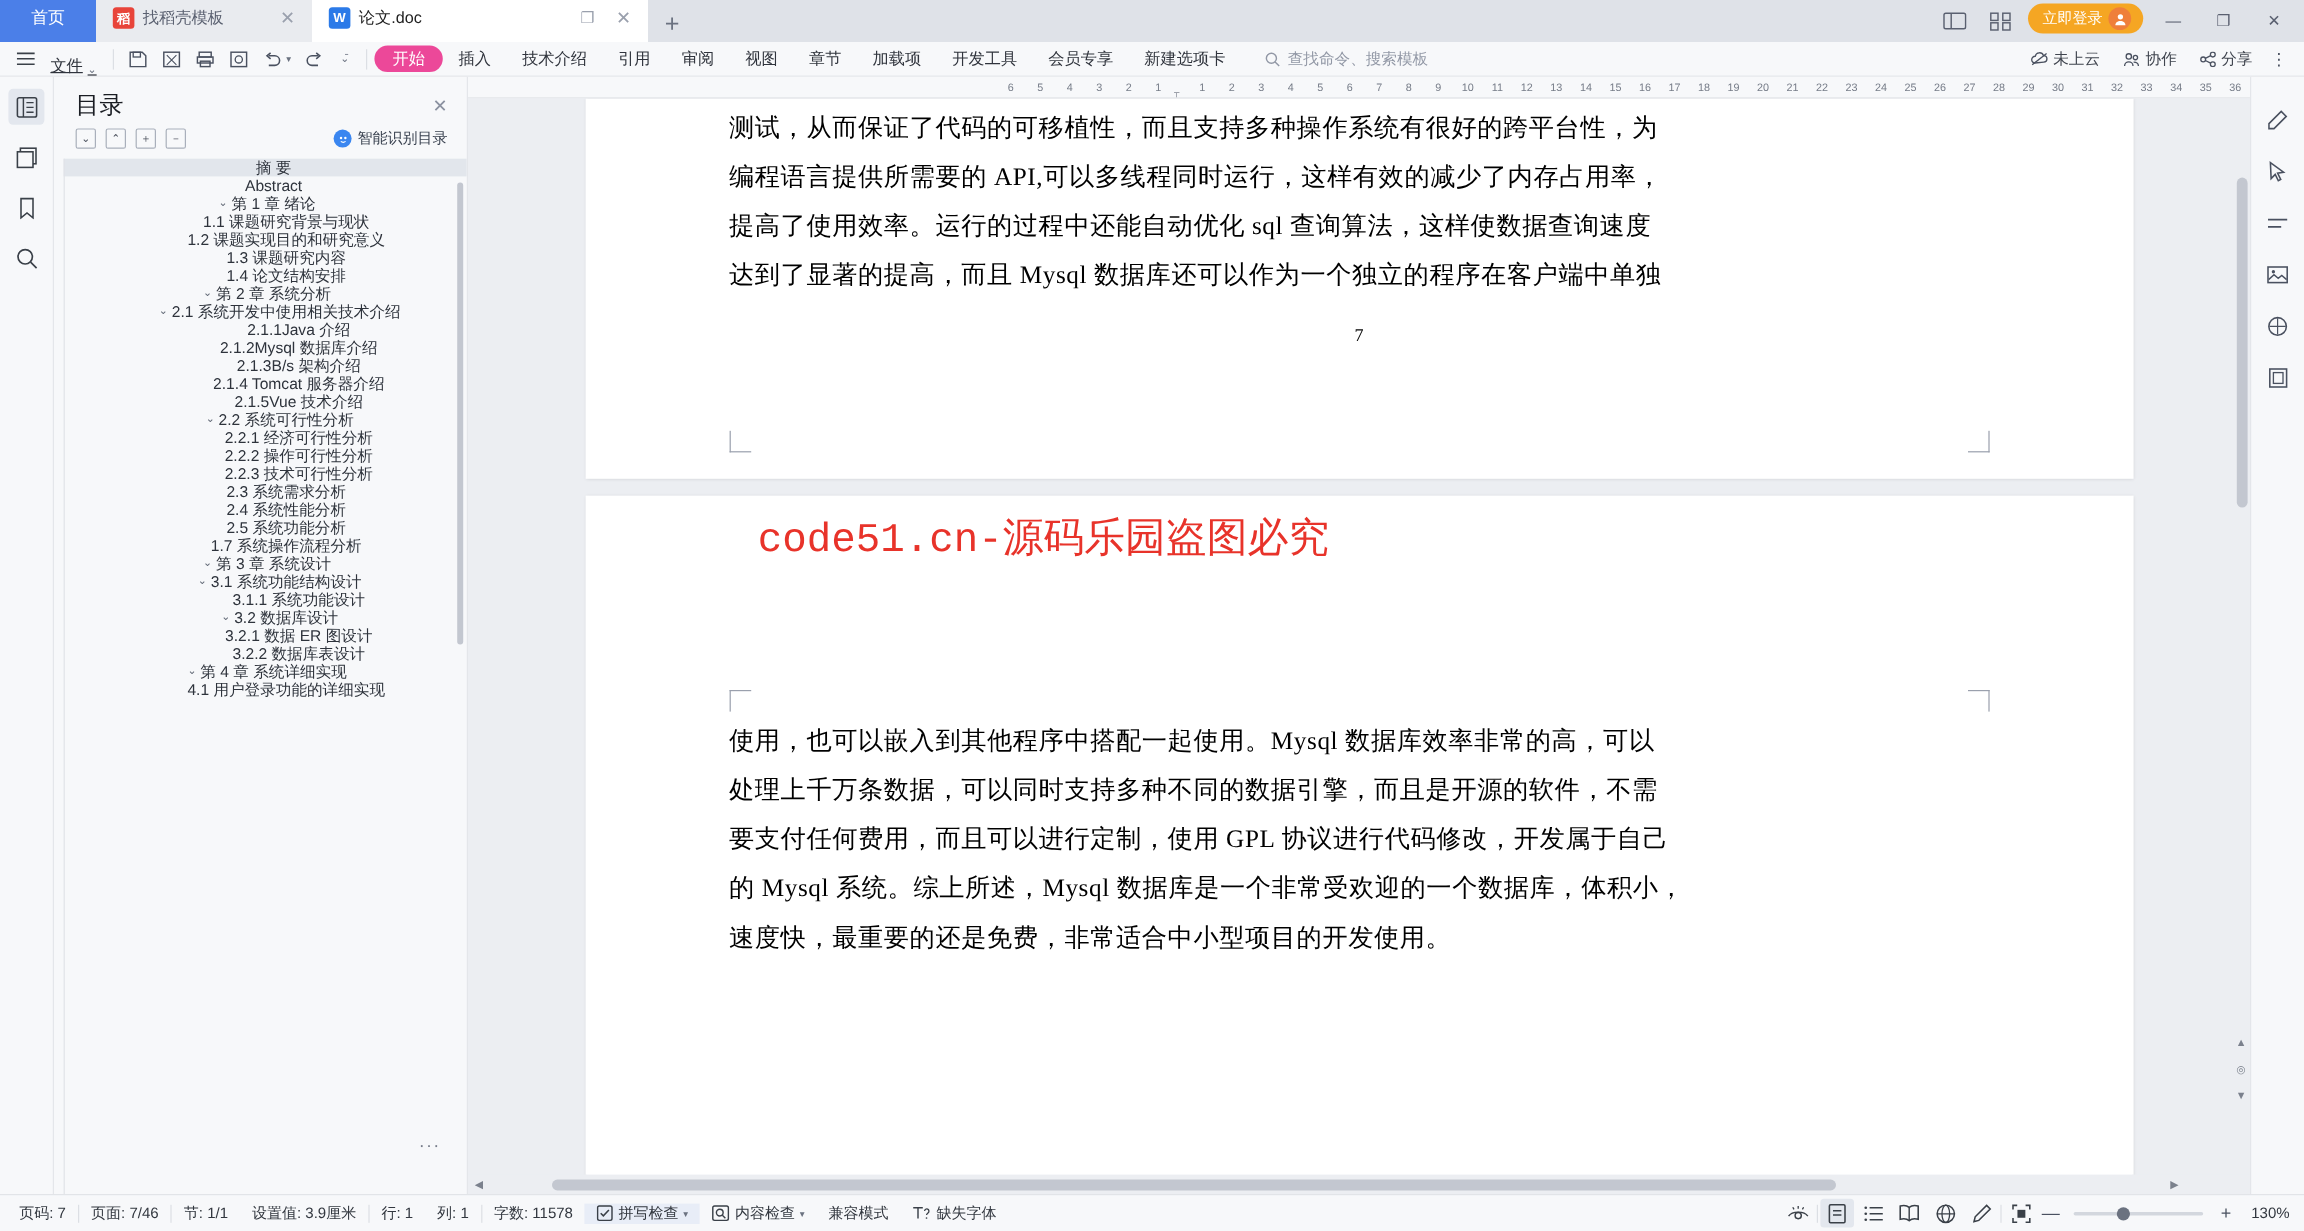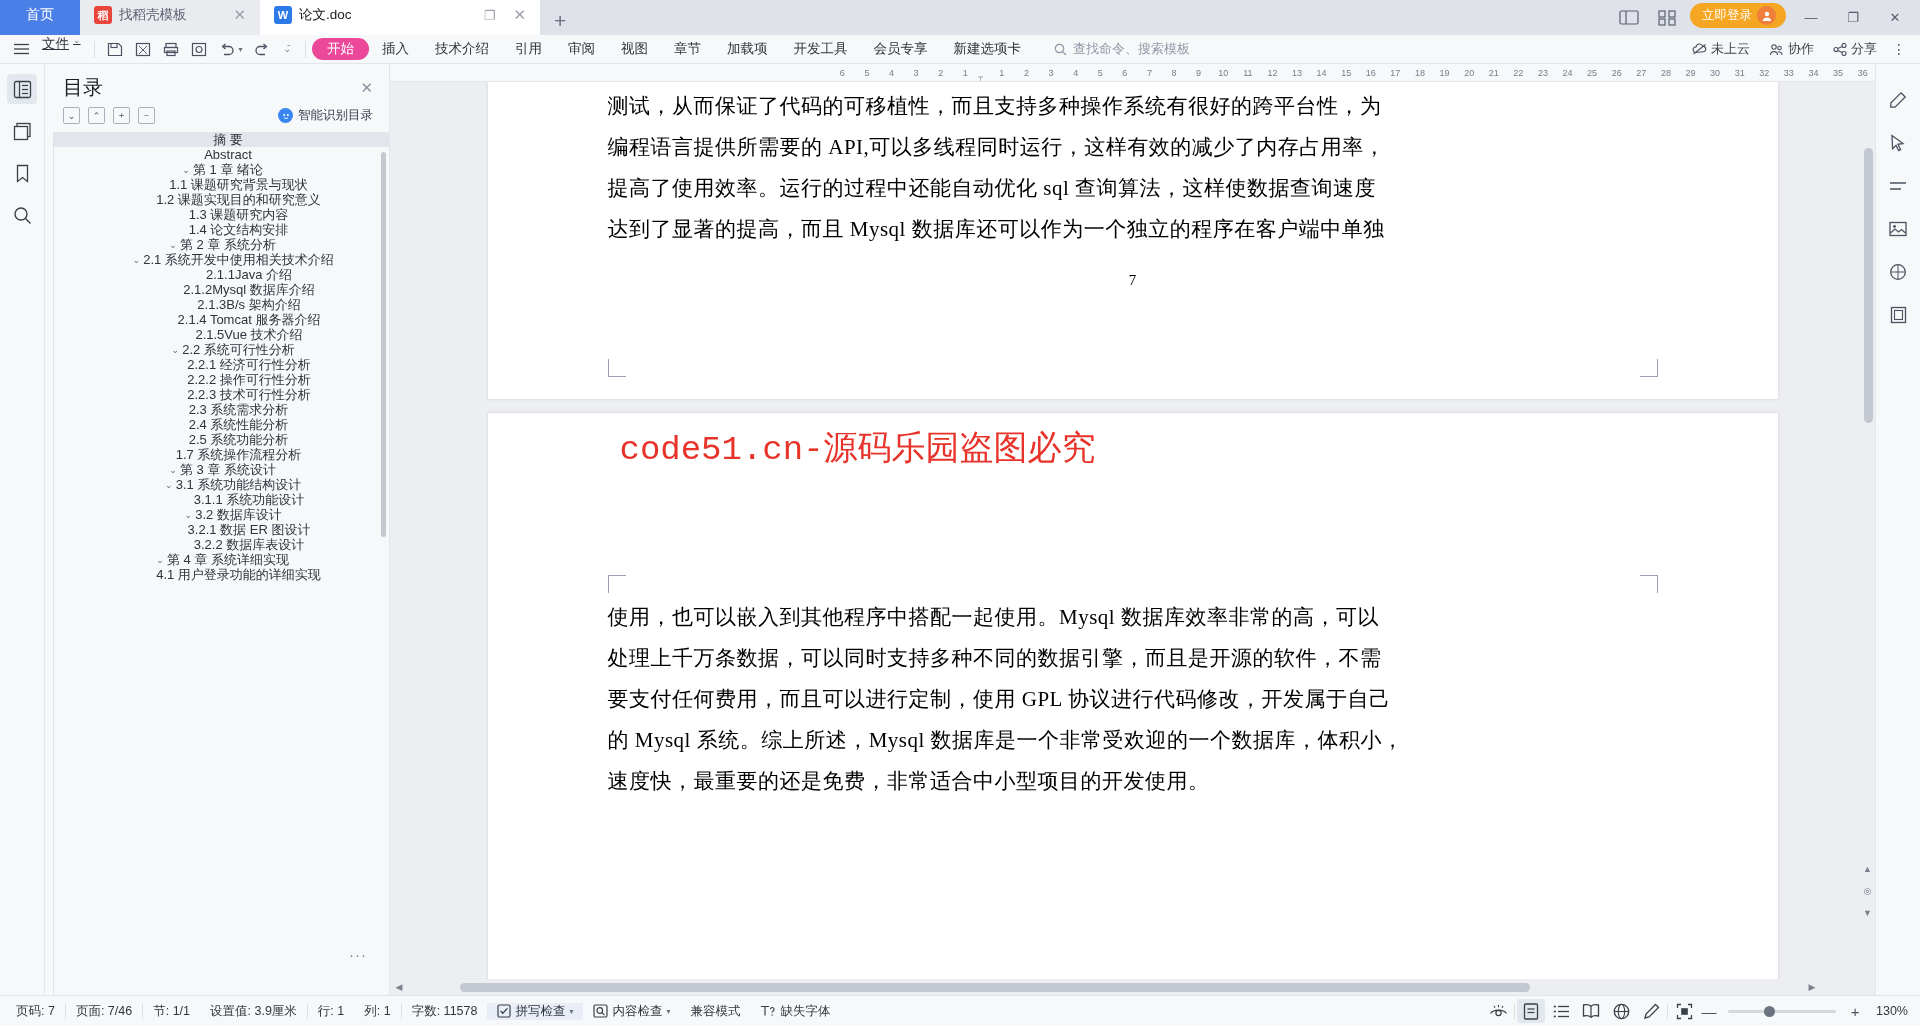--- a/index.html
+++ b/index.html
@@ -47,21 +47,21 @@
     margin-bottom: 4px;
   }
   .login-avatar { width: 19px; height: 19px; border-radius: 50%; background: #ef7f3a; display:flex;align-items:center;justify-content:center;font-size:11px;}
   .wctl { width: 34px; height: 30px; display: flex; align-items: center; justify-content: center; color: #5a6070; font-size: 13px; }
 
   
   .ribbon {
     height: 29px; background: #f7f8fa; display: flex; align-items: center;
     border-bottom: 1px solid #e2e4e8; flex: 0 0 29px; padding-left: 8px;
   }
-  .rb-item { display: flex; align-items: flex-start; gap: 4px; font-size: 13.5px; color: #30343d; padding: 0 7px; height: 29px; text-decoration: underline; }
+  .rb-item { display: flex; align-items: flex-end; gap: 4px; font-size: 13.5px; color: #30343d; padding: 0 7px; height: 29px; text-decoration: underline; }
   .rb-icon { color: #4a5160; display: flex; align-items: center; }
   .rb-sep { width: 1px; height: 17px; background: #dcdfe4; margin: 0 6px; }
   .rb-tab { font-size: 13.5px; color: #30343d; padding: 0 13px; height: 22px; display: flex; align-items: center; }
   .rb-tab.sel { background: #ec4899; color: #fff; border-radius: 11px; padding: 0 15px; }
   .rb-search { display: flex; align-items: center; gap: 6px; margin-left: 20px; font-size: 13px; color: #9298a6; }
   .ribbon-right { margin-left: auto; display: flex; align-items: center; gap: 3px; padding-right: 6px; }
   .rr-item { display: flex; align-items: center; gap: 4px; font-size: 13px; color: #40454f; padding: 0 8px; }
 
   
   .main { flex: 1; display: flex; min-height: 0; }
@@ -131,21 +131,21 @@
   .pagenum {
     text-align: center; font-family: "Liberation Serif", serif; font-size: 15px; color: #000;
     margin-top: 22px;
   }
   .crop { position: absolute; width: 18px; height: 18px; }
   .crop.tl { border-left: 1px solid #9aa0ad; border-top: 1px solid #9aa0ad; }
   .crop.tr { border-right: 1px solid #9aa0ad; border-top: 1px solid #9aa0ad; }
   .crop.bl { border-left: 1px solid #9aa0ad; border-bottom: 1px solid #9aa0ad; }
   .crop.br { border-right: 1px solid #9aa0ad; border-bottom: 1px solid #9aa0ad; }
   .watermark {
-    position: absolute; left: 132px; top: 12px;
+    position: absolute; left: 144px; top: 12px;
     font-family: "Liberation Mono", "DejaVu Sans Mono", monospace;
     font-size: 34px; color: #e8332a; white-space: nowrap; letter-spacing: 0px;
   }
 
   
   .rrail {
     width: 45px; background: #f7f8fa; border-left: 1px solid #e4e6ea;
     display: flex; flex-direction: column; align-items: center; padding-top: 22px; gap: 15px;
     flex: 0 0 45px;
   }

